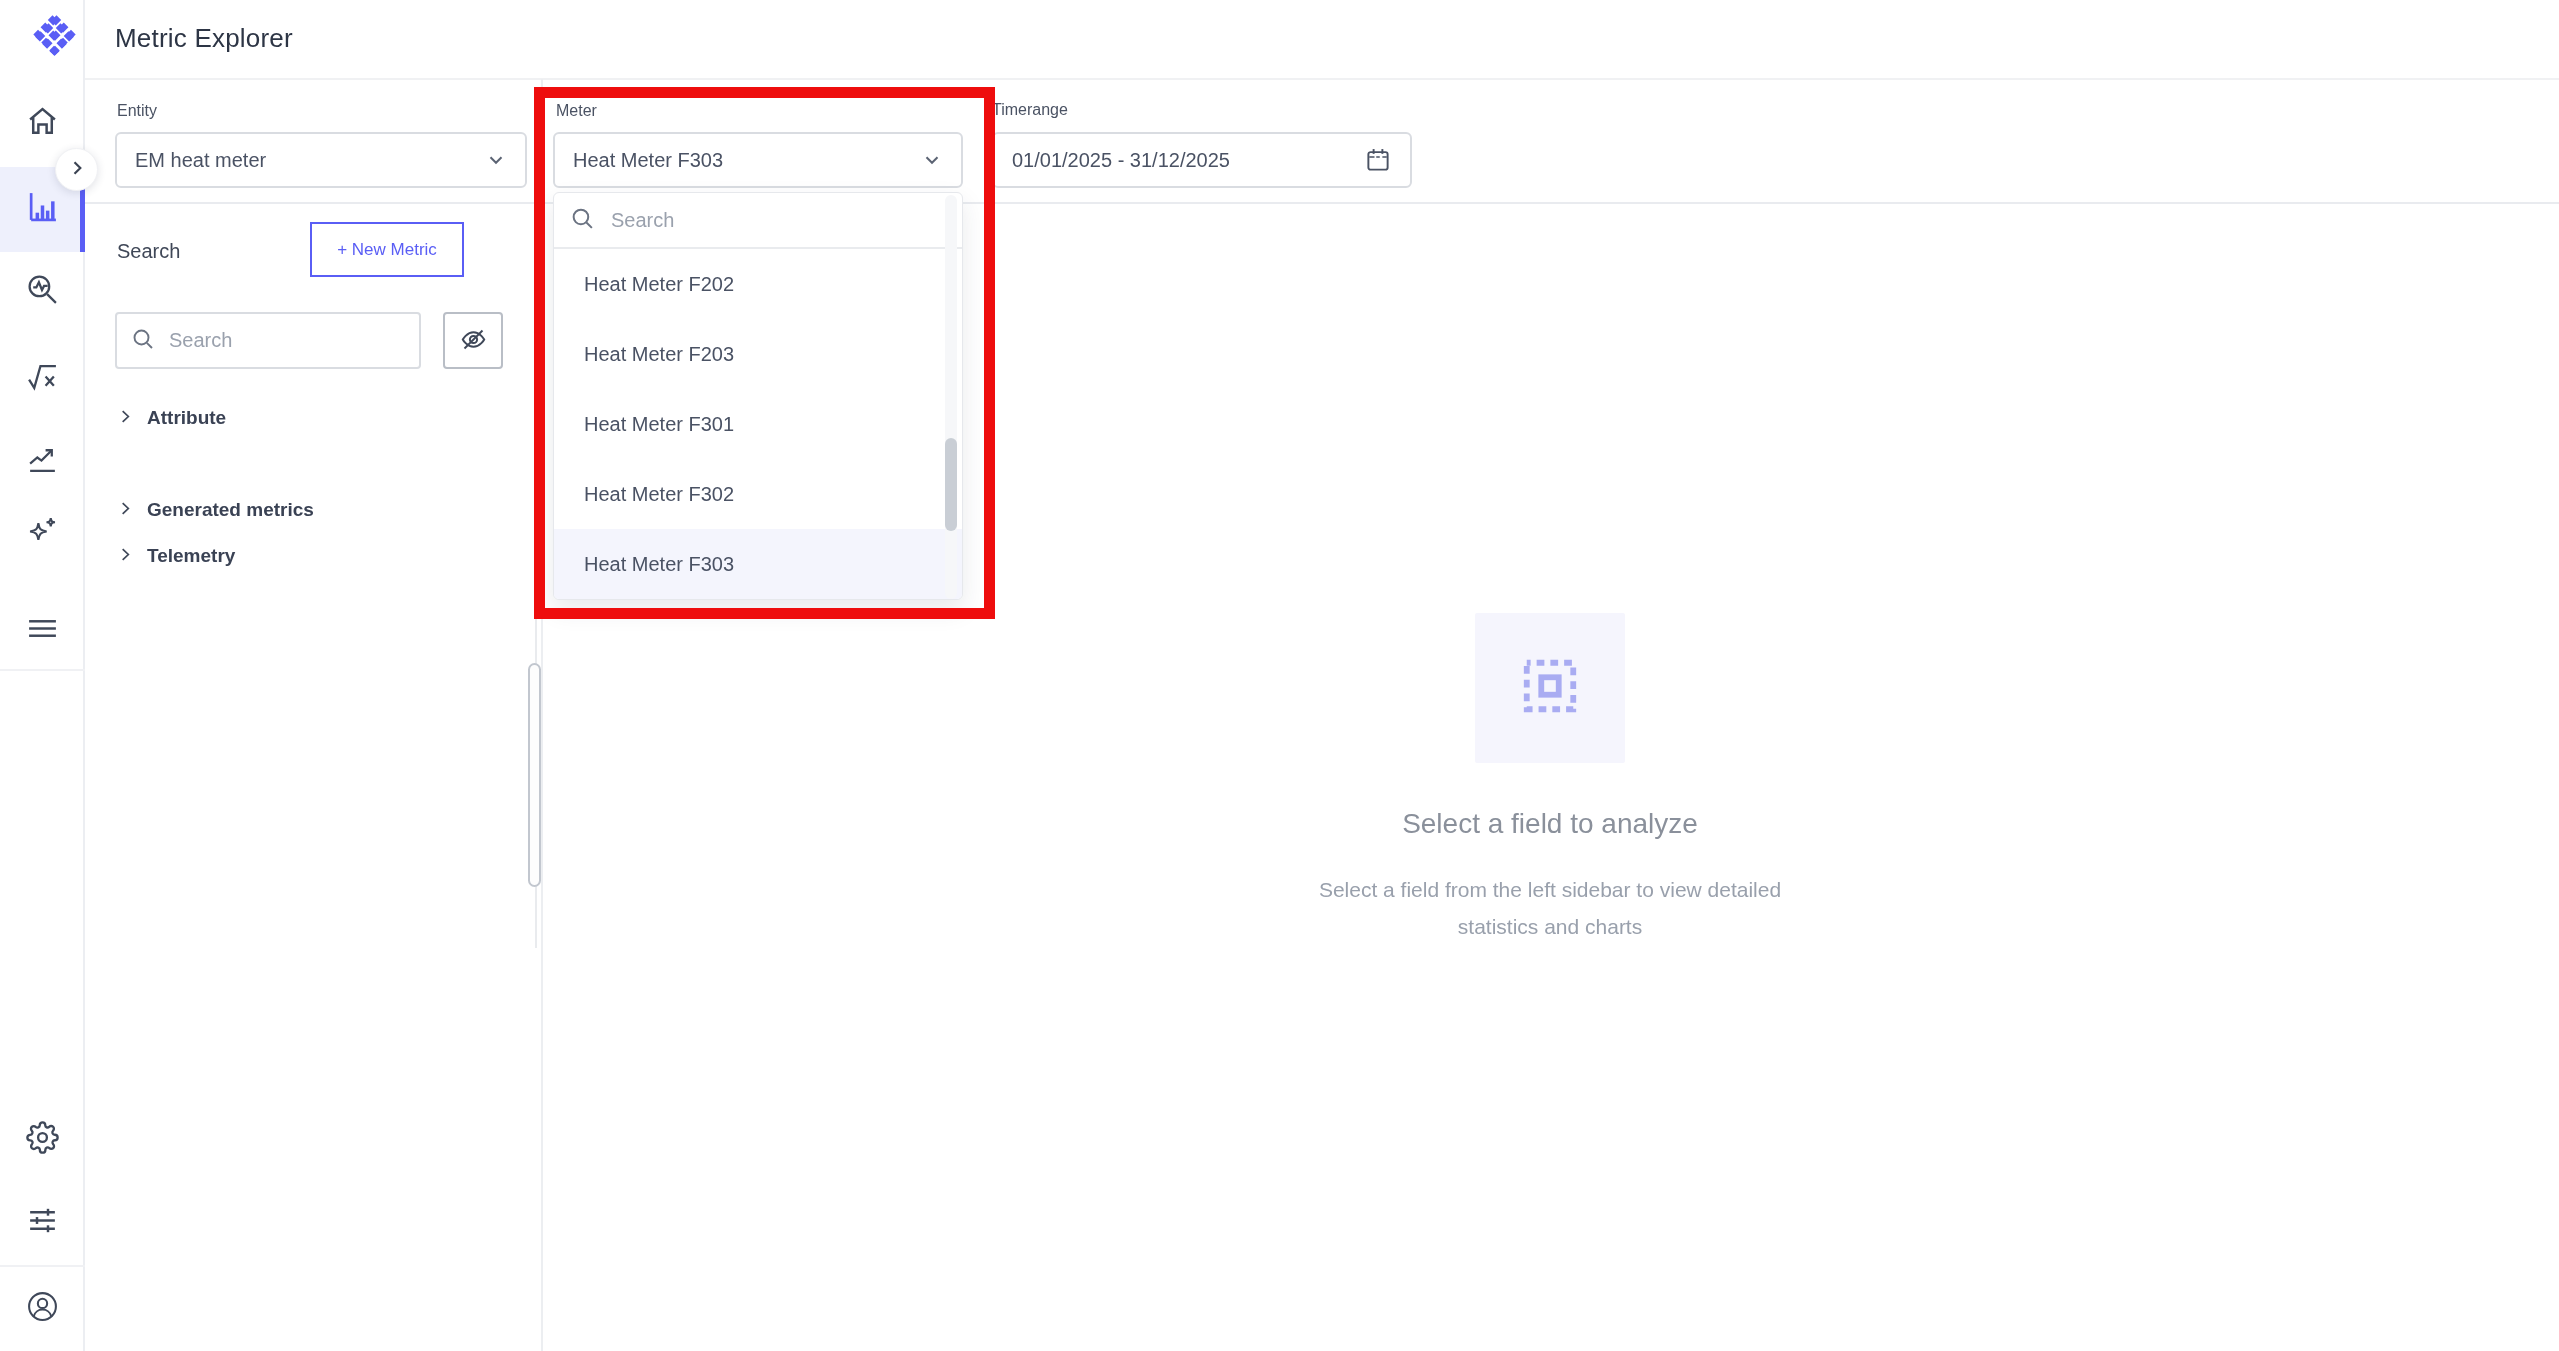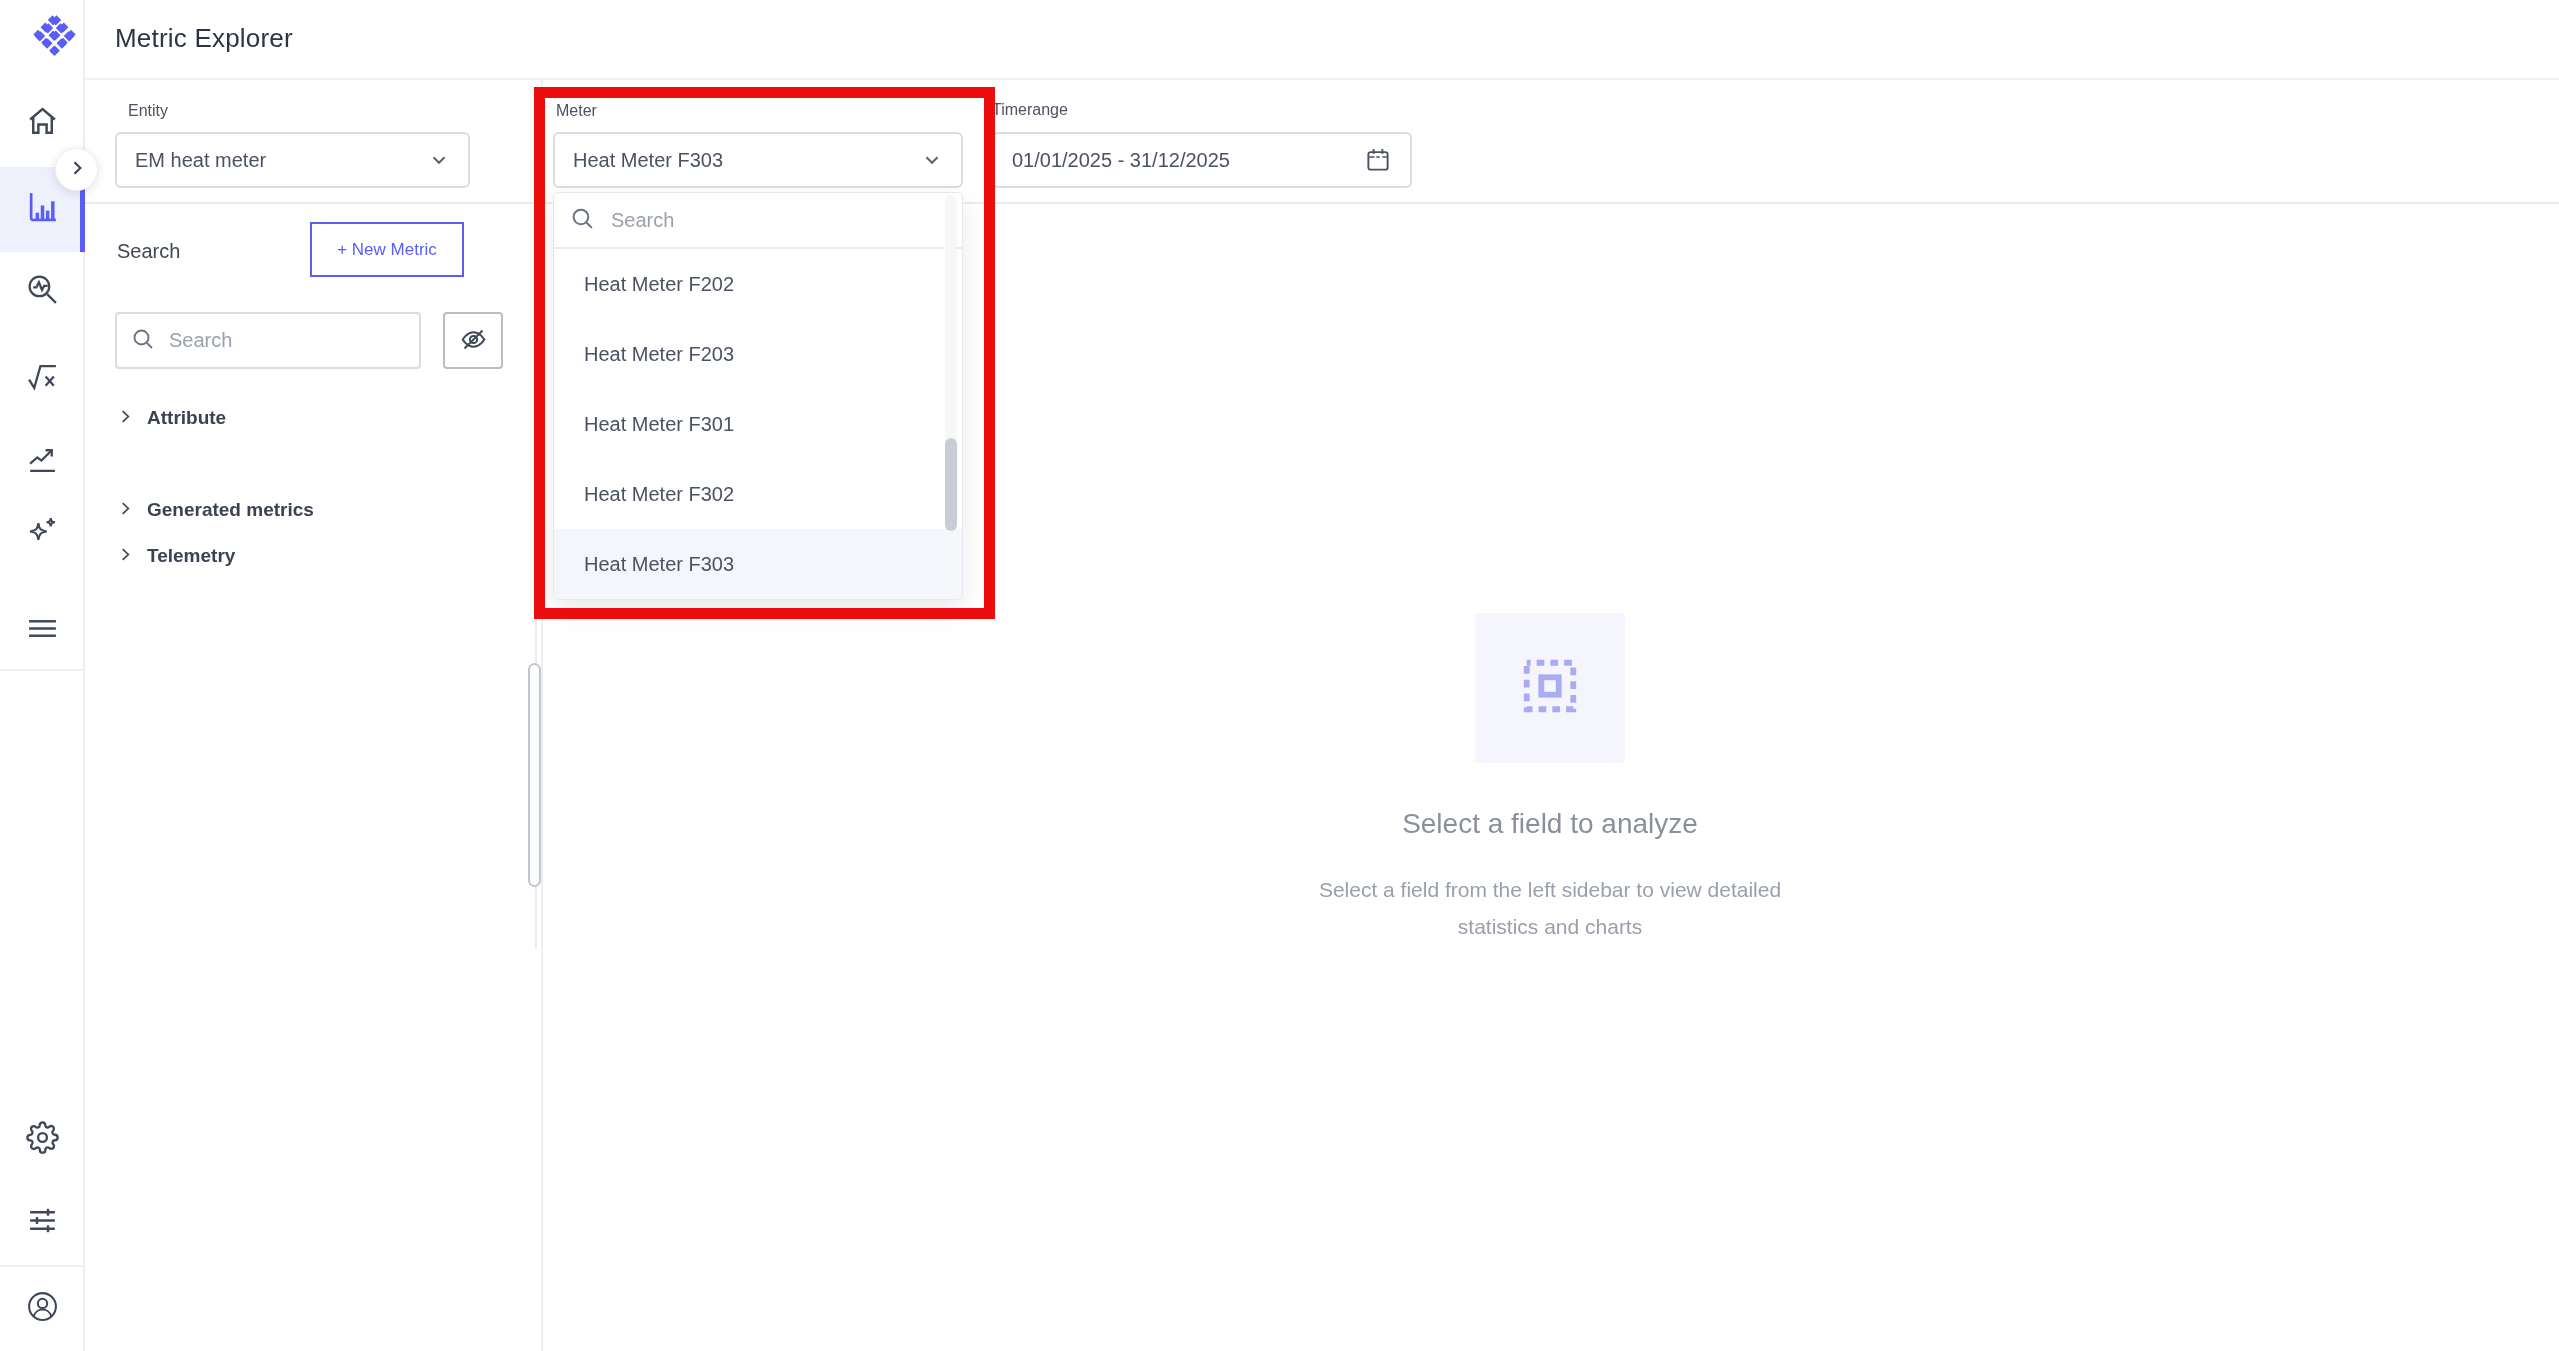--- a/index.html
+++ b/index.html
@@ -205,22 +205,22 @@
           <path d="M5 31 H37"></path>
         <path d="M11 5 V37"></path>
           <path d="M21 5 V37"></path>
           <path d="M31 5 V37"></path>
       </g>
     </svg>
   </div>
   <h1 class="page-title">Metric Explorer</h1>
   <div class="header-divider"></div>
 
-  <span class="field-label" style="left:128px; top:102px;">Entity</span>
-  <div class="select-box" style="left:115px; top:132px; width:355px;">
+  <span class="field-label" style="left:117px; top:102px;">Entity</span>
+  <div class="select-box" style="left:115px; top:132px; width:412px;">
     <span>EM heat meter</span>
     <span class="chev">
         <svg viewBox="0 0 24 24" fill="none" stroke="currentColor" stroke-width="2.2">
           <path d="M6 9 L12 15 L18 9"></path>
         </svg>
       </span>
   </div>
 
   <span class="field-label" style="left:556px; top:102px;">Meter</span>
   <div class="select-box" style="left:553px; top:132px; width:410px;">

